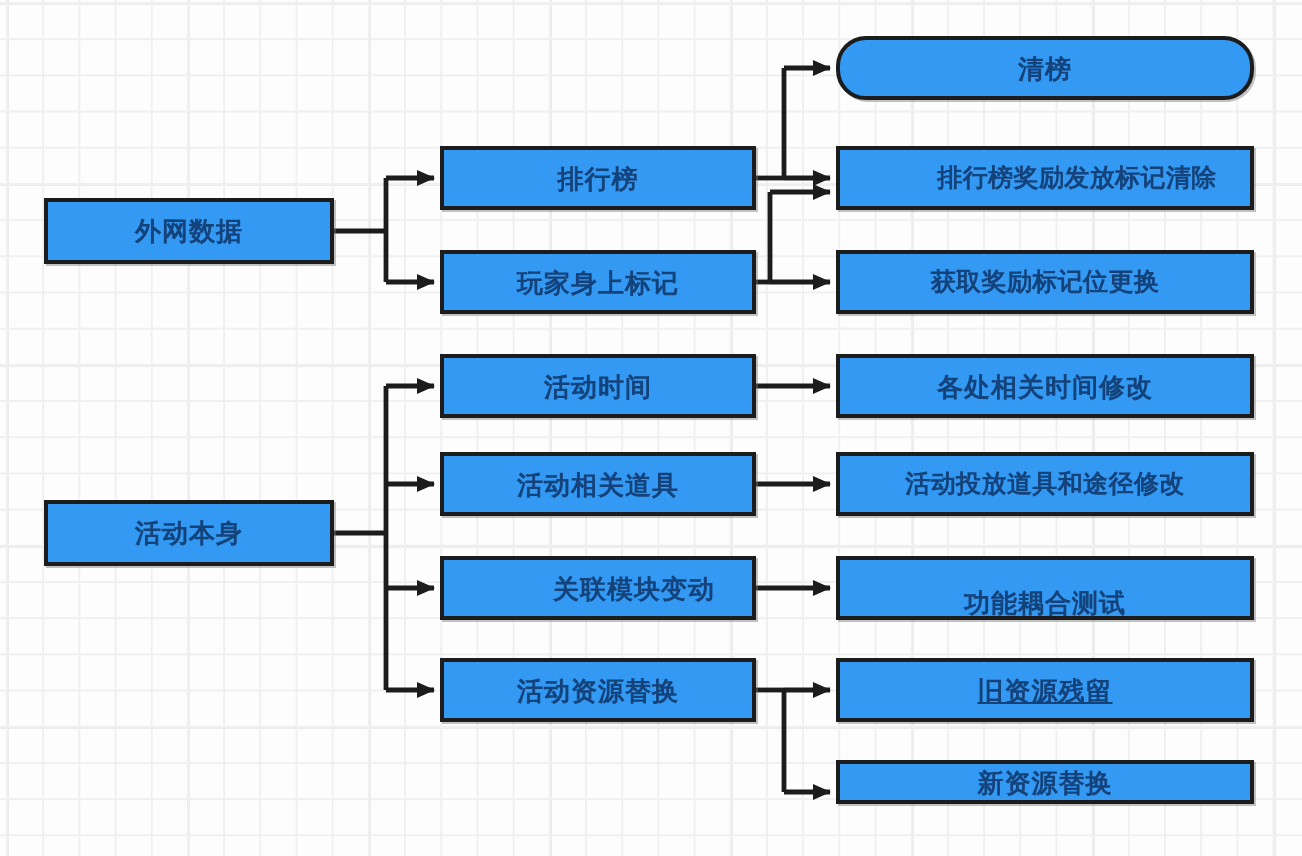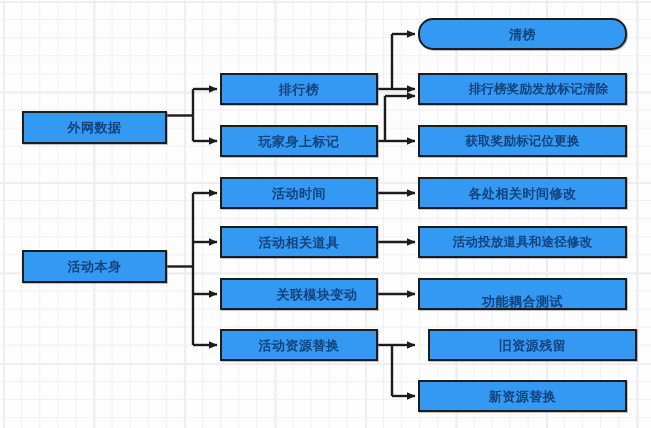--- a/index.html
+++ b/index.html
@@ -100,21 +100,21 @@
 
       <path d="M378,294 L415,294" marker-end="url(#arrow)"></path>
 
       <path d="M378,345 L392,345"></path>
       <path d="M392,345 L392,396"></path>
       <path d="M392,345 L415,345" marker-end="url(#arrow)"></path>
       <path d="M392,396 L415,396" marker-end="url(#arrow)"></path>
     </g>
   </svg>
 
-  <div class="node" style="left:22px; top:99px; width:145px; height:33px;margin-top:12px;">
+  <div class="node" style="left:22px; top:99px; width:145px; height:33px;">
     <span>外网数据</span>
   </div>
 
   <div class="node" style="left:22px; top:250px; width:145px; height:33px;">
     <span>活动本身</span>
   </div>
 
   <div class="node" style="left:220px; top:73px; width:158px; height:32px;align-items:center;">
     <span>排行榜</span>
   </div>
@@ -156,21 +156,21 @@
   </div>
 
   <div class="node small-text" style="left:418px; top:226px; width:209px; height:32px;">
     <span>活动投放道具和途径修改</span>
   </div>
 
   <div class="node" style="left:418px; top:278px; width:209px; height:32px;align-items:flex-end;">
     <span>功能耦合测试</span>
   </div>
 
-  <div class="node" style="left:428px; top:329px; width:209px; height:32px;">
+  <div class="node" style="left:418px; top:329px; width:209px; height:32px;text-decoration:underline;">
     <span>旧资源残留</span>
   </div>
 
-  <div class="node" style="left:418px; top:380px; width:209px; height:32px;">
+  <div class="node" style="left:418px; top:380px; width:209px; height:22px;">
     <span>新资源替换</span>
   </div>
 
 </div>
 
 </body></html>

